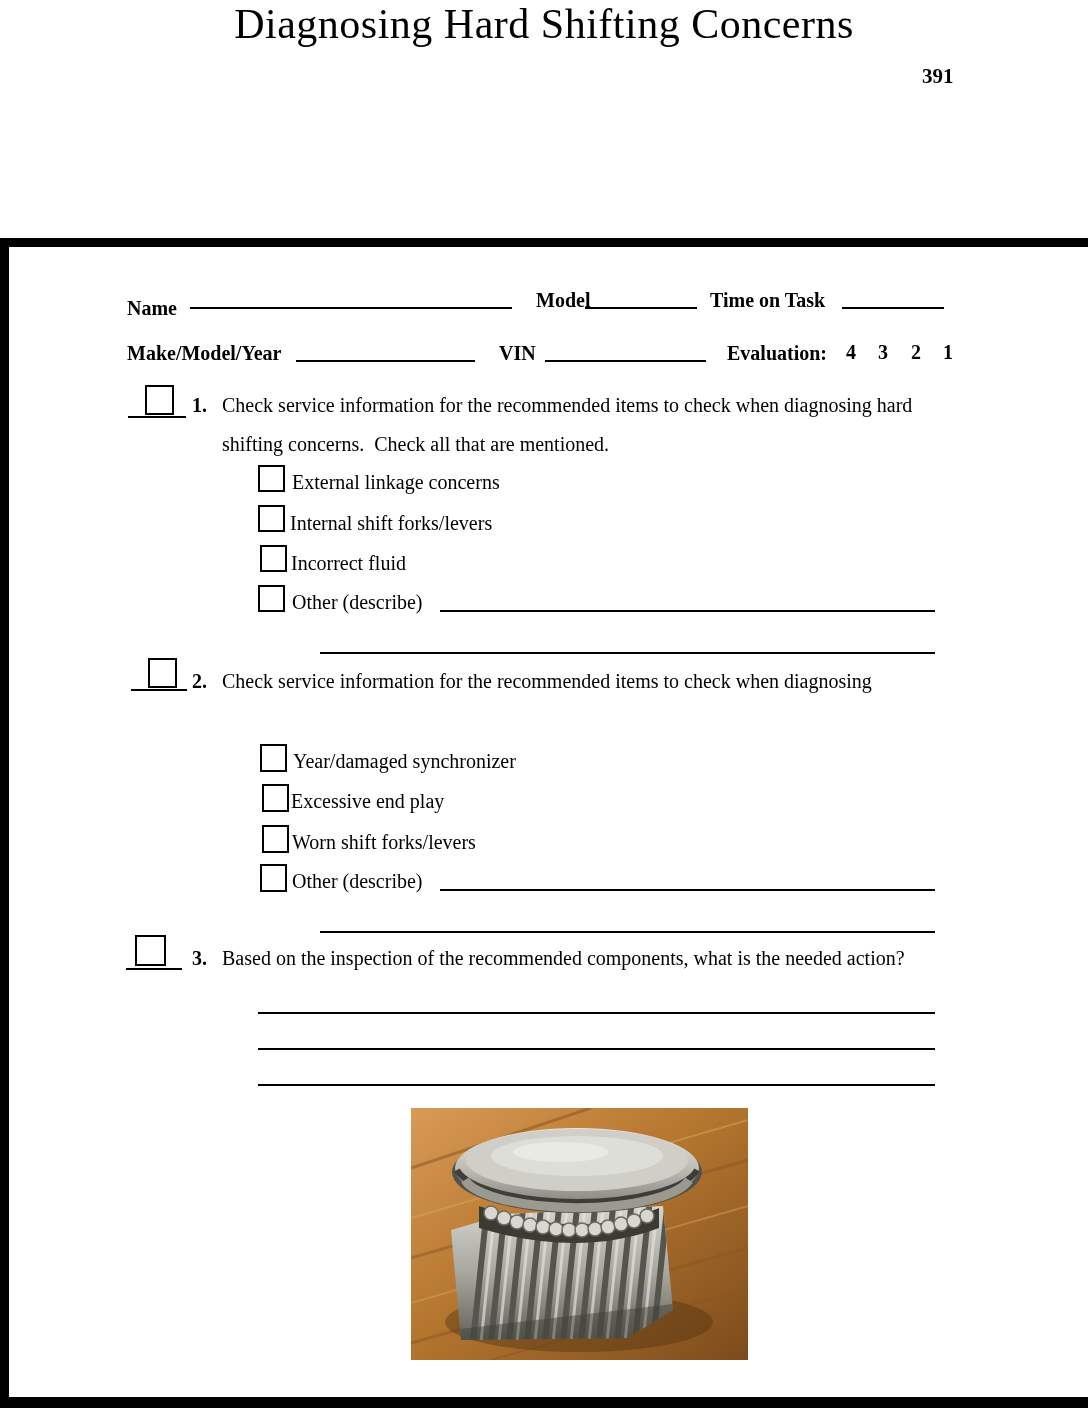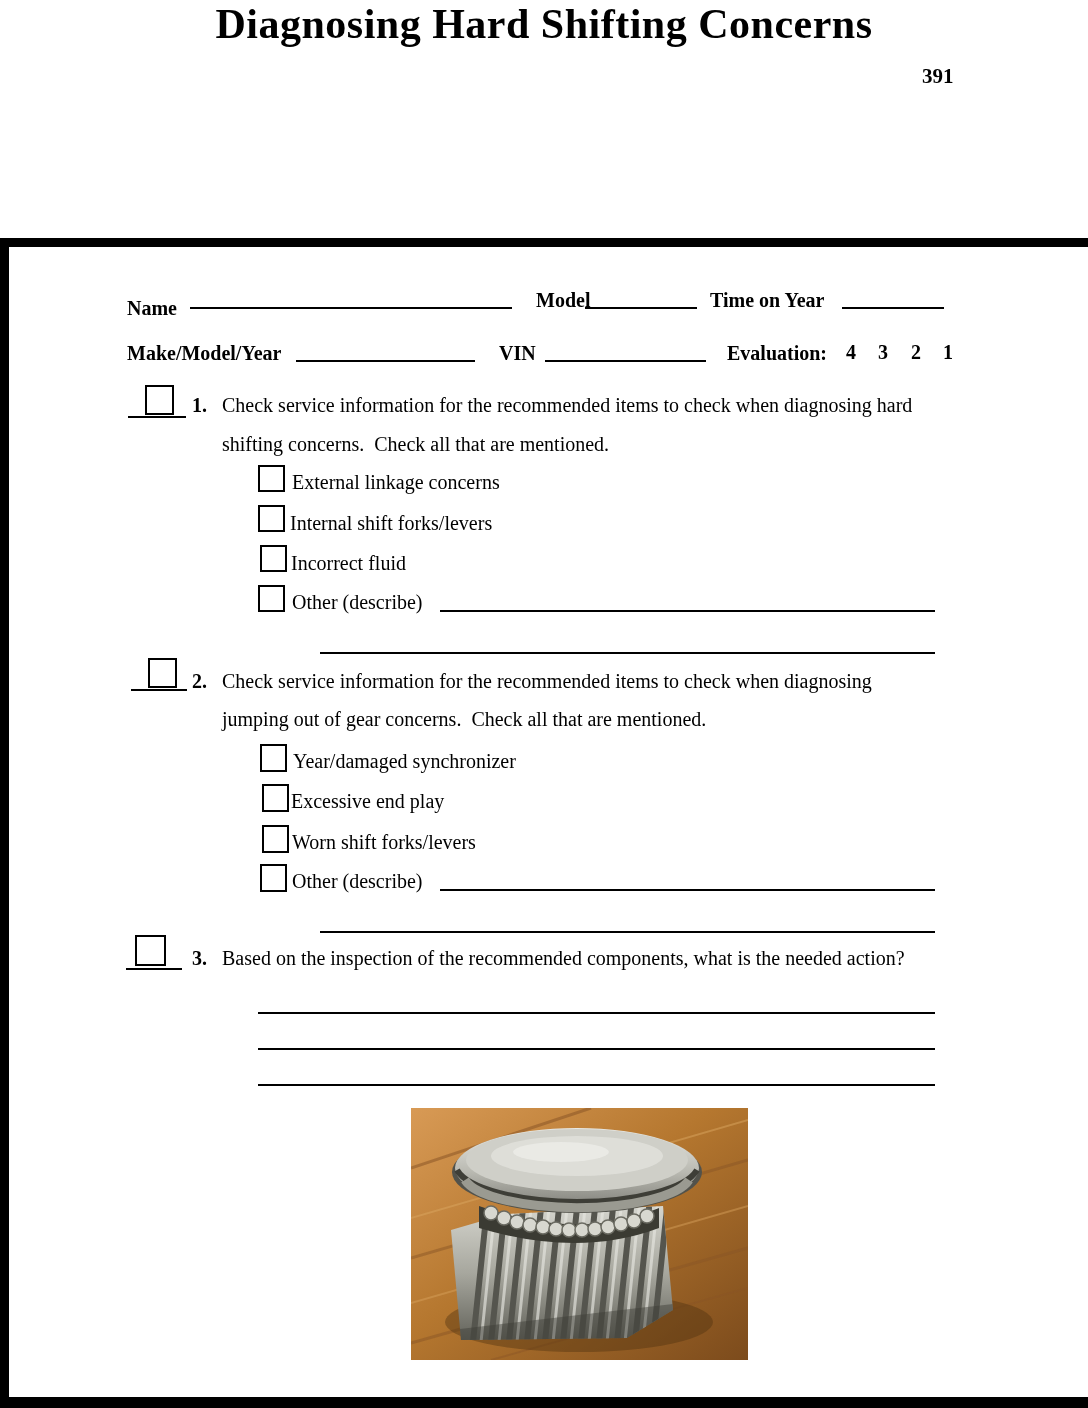--- a/index.html
+++ b/index.html
@@ -10,21 +10,21 @@
     font-family:"Liberation Serif", serif;
     color:#000;
     overflow:hidden;
   }
   .abs { position:absolute; }
   .b { font-weight:bold; }
   .txt { font-size:20px; line-height:1.2; white-space:pre-wrap; }
   .title {
     left:0; top:126; width:100%;
     text-align:center;
-    font-size:42px; font-weight:bold;
+    font-size:42px; font-weight:normal;
     letter-spacing:0.5px;
     white-space:pre-wrap;
   }
   .subtitle {
     left:0; top:202; width:100%;
     text-align:center;
     font-size:20px;
     white-space:pre-wrap;
   }
   .pagenum { font-size:21px; font-weight:bold; }
@@ -50,21 +50,21 @@
 
 
   <div class="abs rule" style="left:0; top:238px; width:1088px; height:9px;"></div>
   <div class="abs rule" style="left:0; top:238px; width:9px; height:1170px;"></div>
   <div class="abs rule" style="left:0; top:1397px; width:1088px; height:11px;"></div>
 
   <div class="abs txt b" style="left:127px; top:296px;">Name</div>
   <div class="abs blank" style="left:190px; top:289px; width:322px; height:18px;"></div>
   <div class="abs txt b" style="left:536px; top:288px;">Model</div>
   <div class="abs blank" style="left:585px; top:289px; width:112px; height:18px;"></div>
-  <div class="abs txt b" style="left:710px; top:288px;">Time on Year</div>
+  <div class="abs txt b" style="left:710px; top:288px;">Time on Task</div>
   <div class="abs blank" style="left:842px; top:289px; width:102px; height:18px;"></div>
 
   <div class="abs txt b" style="left:127px; top:341px;">Make/Model/Year</div>
   <div class="abs blank" style="left:296px; top:342px; width:179px; height:18px;"></div>
   <div class="abs txt b" style="left:499px; top:341px;">VIN</div>
   <div class="abs blank" style="left:545px; top:342px; width:161px; height:18px;"></div>
   <div class="abs txt b" style="left:727px; top:341px;">Evaluation:</div>
   <div class="abs evalnum" style="left:846px; top:341px;">4</div>
   <div class="abs evalnum" style="left:878px; top:341px;">3</div>
   <div class="abs evalnum" style="left:911px; top:341px;">2</div>
@@ -88,21 +88,20 @@
   <div class="abs cb" style="left:258px; top:585px; width:27px; height:27px;"></div>
   <div class="abs txt" style="left:292px; top:590px;">Other (describe)</div>
   <div class="abs blank" style="left:440px; top:592px; width:495px; height:18px;"></div>
 
   <div class="abs blank" style="left:320px; top:634px; width:615px; height:18px;"></div>
 
   <div class="abs blank" style="left:131px; top:671px; width:56px; height:18px;"></div>
   <div class="abs cb" style="left:148px; top:658px; width:29px; height:30px;"></div>
   <div class="abs txt b" style="left:192px; top:669px;">2.</div>
   <div class="abs txt" style="left:222px; top:669px;">Check service information for the recommended items to check when diagnosing</div>
-  <div class="abs txt" style="left:222px; top:707px;">jumping out of gear concerns.  Check all that are mentioned.</div>
 
   <div class="abs cb" style="left:260px; top:744px; width:27px; height:28px;"></div>
   <div class="abs txt" style="left:293px; top:749px;">Year/damaged synchronizer</div>
 
   <div class="abs cb" style="left:262px; top:784px; width:27px; height:28px;"></div>
   <div class="abs txt" style="left:291px; top:789px;font-family:Liberation Serif, serif;">Excessive end play</div>
 
   <div class="abs cb" style="left:262px; top:825px; width:27px; height:28px;"></div>
   <div class="abs txt" style="left:292px; top:830px;">Worn shift forks/levers</div>
 

